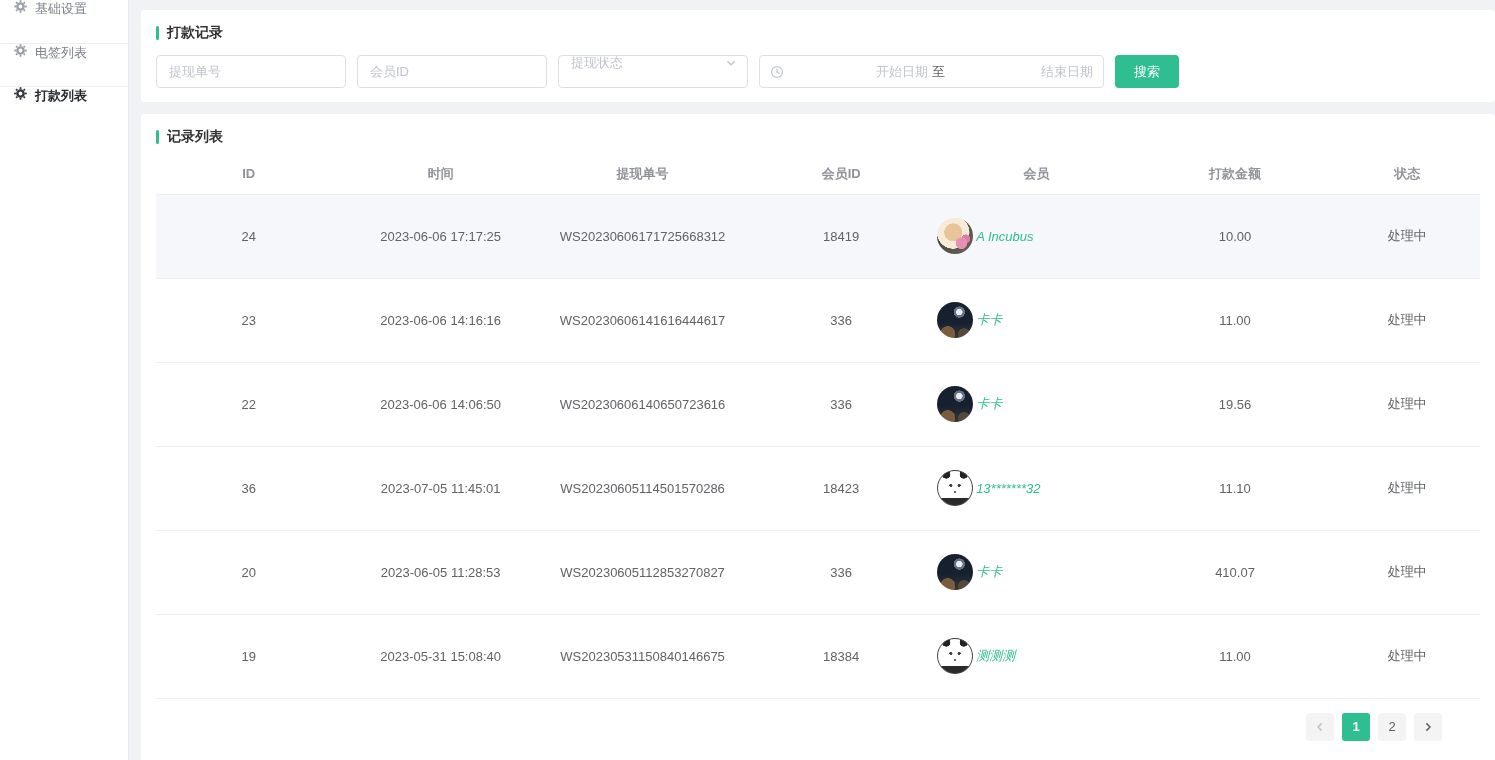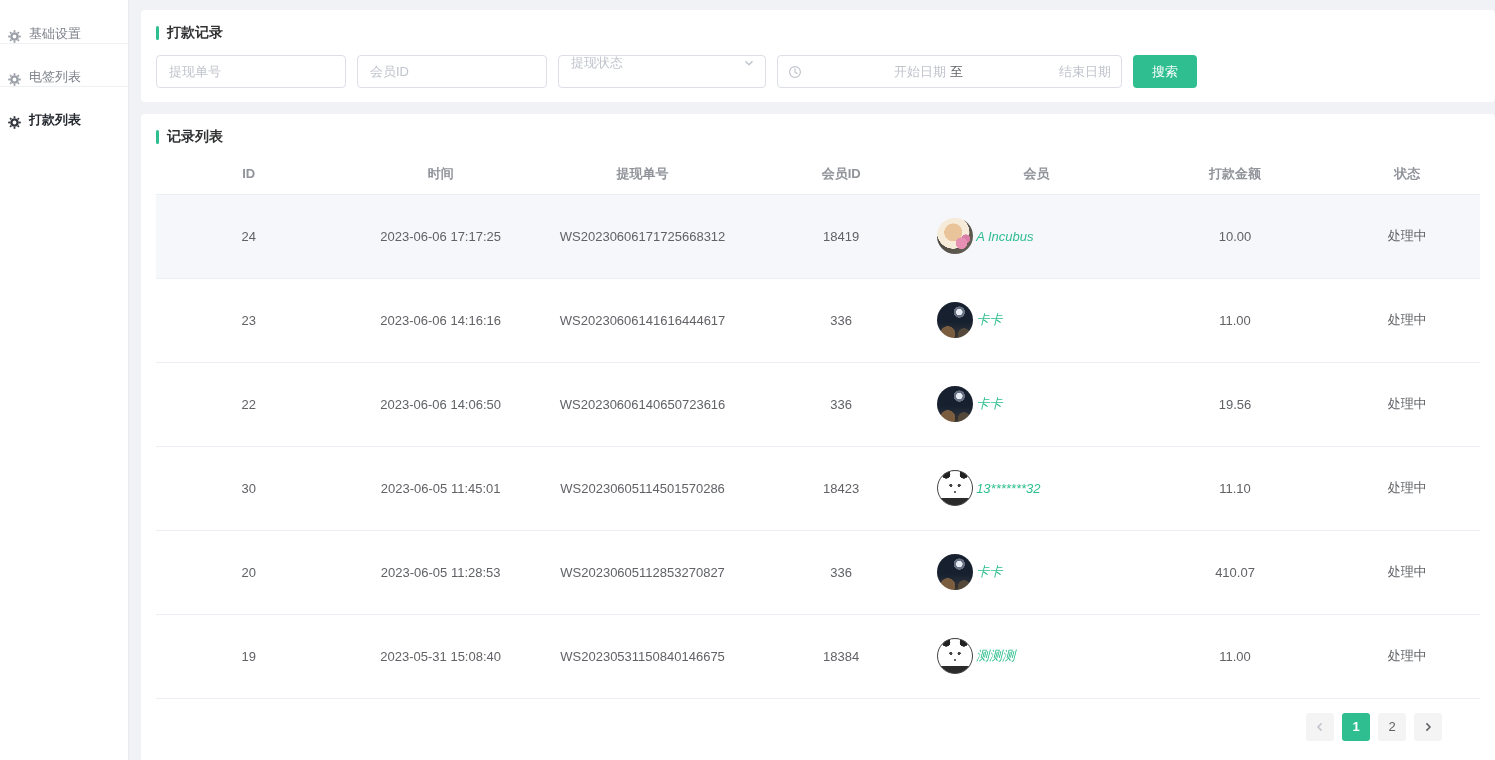--- a/index.html
+++ b/index.html
@@ -12,22 +12,22 @@
     font-size: 13px;
     color: #606266;
   }
 
   
   .sidebar {
     width: 129px; background: #fff; height: 100%;
     border-right: 1px solid #e8eaee; flex: none;
   }
   .side-item {
-    display: flex; align-items: flex-end; gap: 8px;
-    height: 43px; padding: 0 0 0 8px; cursor: pointer;
+    display: flex; align-items: flex-start; gap: 8px;
+    height: 43px; padding: 0 0 0 14px; cursor: pointer;
     color: #7d818a; font-size: 13px;
   }
   .side-item + .side-item { border-top: 1px solid #eef0f3; }
   .side-item .gear { color: #9a9ea6; display: inline-flex; }
   .side-item.active { color: #24282f; font-weight: bold; }
   .side-item.active .gear { color: #30343c; }
 
   
   .main { flex: 1; padding: 10px 0 0 12px; min-width: 0; }
   .card { background: #fff; border-radius: 4px; padding: 14px 15px; }
@@ -46,21 +46,21 @@
   .f-input {
     height: 33px; border: 1px solid #dcdfe6; border-radius: 4px;
     padding: 0 12px; font-size: 13px; color: #606266; outline: none;
     font-family: inherit; background: #fff;
   }
   .f-input::placeholder { color: #c0c4cc; }
   .w-order { width: 190px; }
   .w-mid { width: 190px; }
   .w-minfo { width: 190px; }
   .f-select {
-    width: 208px; height: 33px; border: 1px solid #dcdfe6; border-radius: 4px;
+    width: 190px; height: 33px; border: 1px solid #dcdfe6; border-radius: 4px;
     display: flex; align-items: center; justify-content: space-between;
     padding: 0 10px 18px 12px; cursor: pointer; background: #fff;
   }
   .f-select .sel-text { color: #c0c4cc; }
   .daterange {
     width: 345px; height: 33px; border: 1px solid #dcdfe6; border-radius: 4px;
     display: flex; align-items: center; padding: 0 10px; background: #fff;
   }
   .daterange .d-input {
     border: none; outline: none; flex: 1; text-align: right;
@@ -294,22 +294,22 @@
       <div class="member">
         <span class="avatar avatar--night-sky"></span>
         <a class="member-name">卡卡</a>
       </div>
     </td>
     <td>19.56</td>
     <td>处理中</td>
   </tr>
 
   <tr>
-    <td>30</td>
-    <td>2023-06-05 11:45:01</td>
+    <td>36</td>
+    <td>2023-07-05 11:45:01</td>
     <td>WS20230605114501570286</td>
     <td>18423</td>
     <td>
       <div class="member">
         <span class="avatar avatar--panda-meme"></span>
         <a class="member-name">13*******32</a>
       </div>
     </td>
     <td>11.10</td>
     <td>处理中</td>

